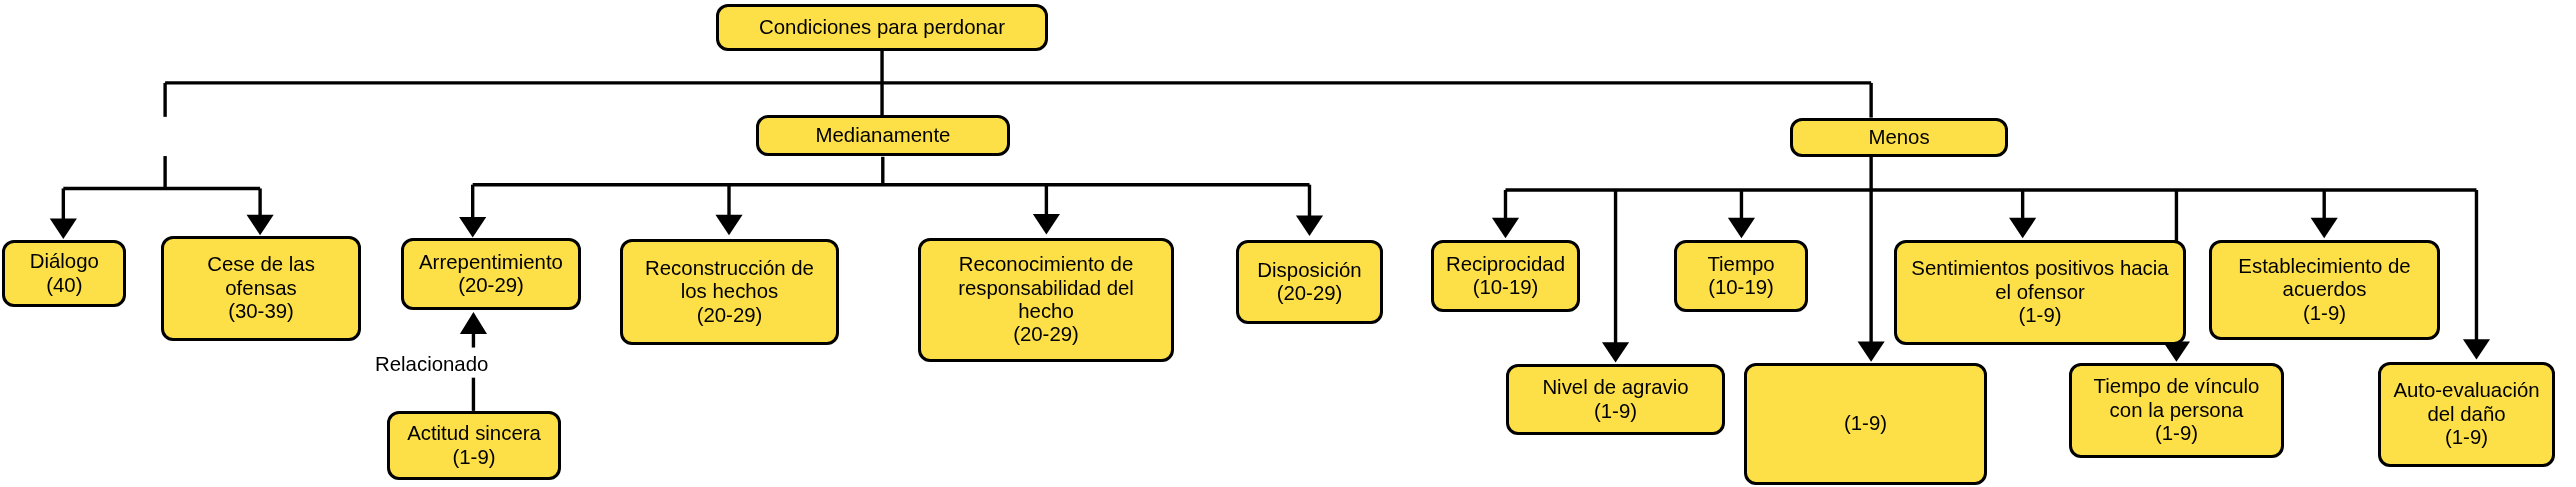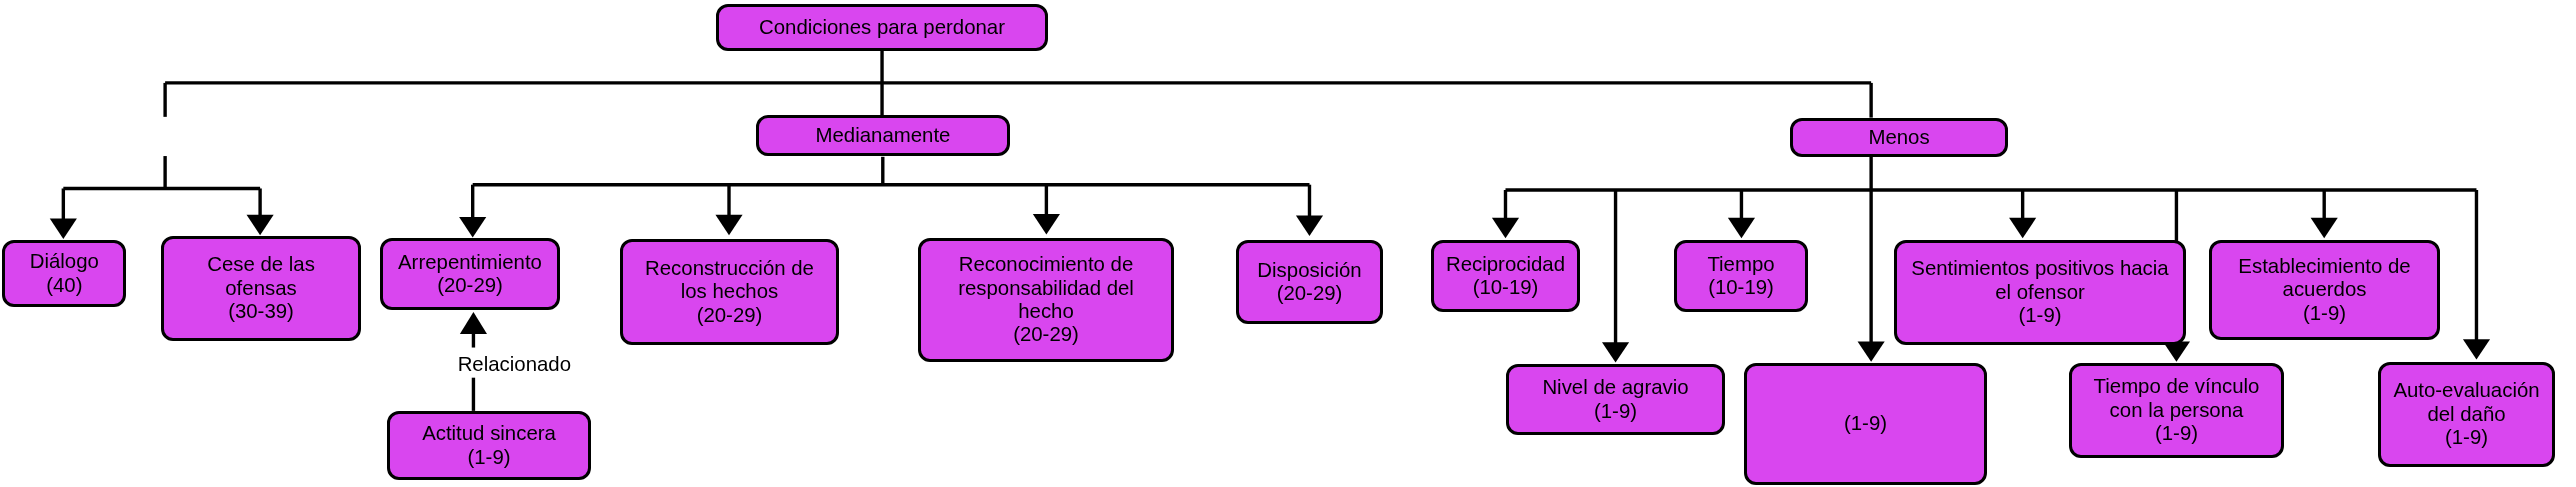--- a/index.html
+++ b/index.html
@@ -14,38 +14,38 @@
   .wires {
     position: absolute;
     left: 0; top: 0;
     width: 2576px; height: 487px;
   }
   .wires path { stroke: #000000; stroke-width: 4.5; fill: none; }
   .wires polygon { fill: #000000; stroke: none; }
   .node {
     position: absolute;
     box-sizing: border-box;
-    background: #d946ef;
+    background: #fde047;
     border: 3px solid #000000;
     border-radius: 12px;
     display: flex;
     flex-direction: column;
     align-items: center;
     justify-content: center;
     text-align: center;
     font-size: 20.4px;
     line-height: 23.4px;
     color: #000000;
     padding: 1.5px 7.5px;
   }
   .lbl, .rng { display: block; width: 100%; }
   .relation-label {
     position: absolute;
     width: 196px;
-    text-align: right;
+    text-align: left;
     font-size: 20.4px;
     line-height: 23.4px;
     color: #000000;
   }
 </style>
 </head>
 <body>
 
 <div class="canvas">
 
@@ -110,39 +110,39 @@
 
   <div class="node" style="left:2.3px;top:240px;width:124px;height:67px">
     <span class="lbl">Diálogo</span>
     <span class="rng">(40)</span>
   </div>
   <div class="node" style="left:161px;top:236px;width:200px;height:105px">
     <span class="lbl">Cese de las ofensas</span>
     <span class="rng">(30-39)</span>
   </div>
 
-  <div class="node" style="left:380px;top:238px;width:180px;height:72px">
+  <div class="node" style="left:401px;top:238px;width:180px;height:72px">
     <span class="lbl">Arrepentimiento</span>
     <span class="rng">(20-29)</span>
   </div>
   <div class="node" style="left:620px;top:239px;width:219px;height:106px">
     <span class="lbl">Reconstrucción de los hechos</span>
     <span class="rng">(20-29)</span>
   </div>
   <div class="node" style="left:918px;top:238px;width:256px;height:124px">
     <span class="lbl">Reconocimiento de responsabilidad del hecho</span>
     <span class="rng">(20-29)</span>
   </div>
   <div class="node" style="left:1236px;top:240px;width:147px;height:84px">
     <span class="lbl">Disposición</span>
     <span class="rng">(20-29)</span>
   </div>
 
   <div class="relation-label" style="left:375px;top:353px">Relacionado</div>
-  <div class="node" style="left:387px;top:411px;width:204px;height:69px">
+  <div class="node" style="left:387px;top:411px;width:174px;height:69px">
     <span class="lbl">Actitud sincera</span>
     <span class="rng">(1-9)</span>
   </div>
 
   <div class="node" style="left:1431px;top:240px;width:149px;height:72px">
     <span class="lbl">Reciprocidad</span>
     <span class="rng">(10-19)</span>
   </div>
   <div class="node" style="left:1674px;top:240px;width:134px;height:72px">
     <span class="lbl">Tiempo</span>

